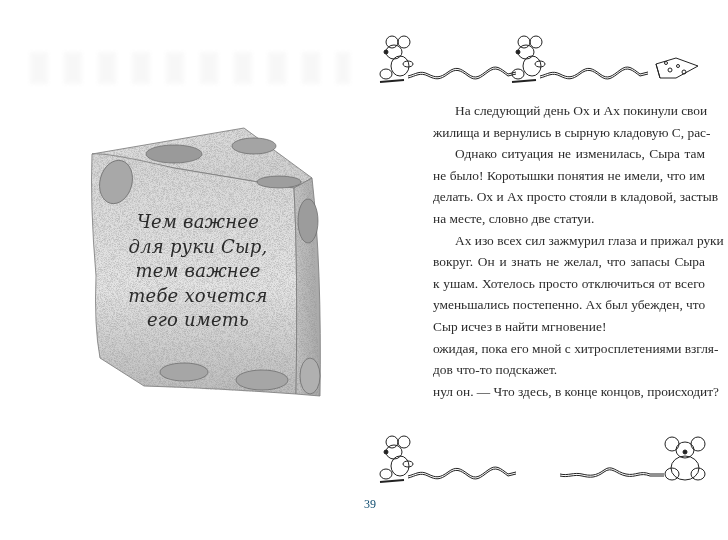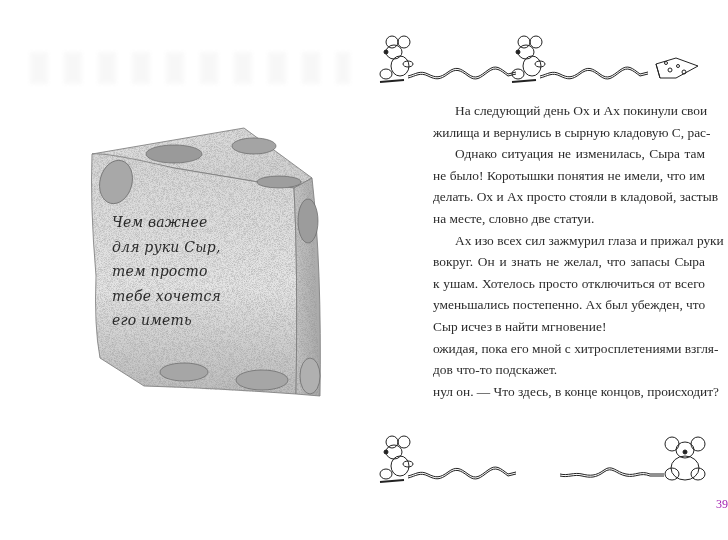--- a/index.html
+++ b/index.html
@@ -13,43 +13,44 @@
     position: absolute; left: 30px; top: 52px; width: 320px; height: 32px;
     opacity: 0.06;
     background: repeating-linear-gradient(90deg, #888 0 18px, transparent 18px 34px);
     filter: blur(2px);
   }
   .left-page { position: absolute; left: 0; top: 0; width: 364px; height: 540px; }
   .cheese { position: absolute; left: 84px; top: 126px; width: 290px; height: 290px; }
   .cheese svg { width: 100%; height: 100%; display: block; }
   .quote {
     position: absolute; left: 112px; top: 210px; width: 172px;
+    text-align: center;
     font-family: "DejaVu Serif", serif; font-style: italic;
-    font-size: 14px; line-height: 24.5px; color: #2a2a2a; letter-spacing: 0.2px;
+    font-size: 18px; line-height: 24.5px; color: #2a2a2a; letter-spacing: 0.2px;
   }
   .quote span { display: block; }
 
   .right-page { position: absolute; left: 364px; top: 0; width: 364px; height: 540px; }
   .ornament { position: absolute; left: 0; width: 364px; height: 60px; }
   .ornament svg { width: 100%; height: 100%; display: block; }
   .ornament-top { top: 30px; }
   .ornament-bottom { top: 430px; }
 
   .body-text {
     position: absolute; left: 29px; top: 100px; width: 272px;
     font-size: 13.4px; line-height: 21.6px; color: #2b2b2b;
     text-align: justify;
     margin-left: 40px;
   }
   .body-text p { margin: 0; text-indent: 22px; }
   .body-text .ln { display: block; text-align-last: justify; white-space: nowrap; }
   .body-text .ln.last { text-align-last: left; }
   .page-number {
     position: absolute; left: 0; width: 364px; top: 497px;
-    text-align: right; font-size: 12px; color: #a21caf;
+    text-align: left; font-size: 12px; color: #0c4a6e;
   }
 </style>
 </head>
 <body>
 
 <div class="ghost"></div>
 
 <div class="left-page">
   <div class="cheese">
     <svg viewBox="0 0 290 290" xmlns="http://www.w3.org/2000/svg">
@@ -88,21 +89,21 @@
       <ellipse cx="32" cy="56" rx="16" ry="22" transform="rotate(15 32 56)" fill="#a8a8a8" stroke="#666" stroke-width="0.7"></ellipse>
       <ellipse cx="224" cy="95" rx="10" ry="22" fill="#9c9c9c" stroke="#666" stroke-width="0.7"></ellipse>
       <ellipse cx="100" cy="246" rx="24" ry="9" fill="#a6a6a6" stroke="#666" stroke-width="0.7"></ellipse>
       <ellipse cx="178" cy="254" rx="26" ry="10" fill="#a6a6a6" stroke="#666" stroke-width="0.7"></ellipse>
       <ellipse cx="226" cy="250" rx="10" ry="18" fill="#b0b0b0" stroke="#666" stroke-width="0.7"></ellipse>
     </svg>
   </div>
   <div class="quote">
     <span>Чем важнее</span>
     <span>для руки Сыр,</span>
-    <span>тем просто</span>
+    <span>тем важнее</span>
     <span>тебе хочется</span>
     <span>его иметь</span>
   </div>
 </div>
 
 <div class="right-page">
   <div class="ornament ornament-top">
     <svg viewBox="0 0 364 60" xmlns="http://www.w3.org/2000/svg" fill="none" stroke="#222" stroke-width="1">
       <g>
         <circle cx="28" cy="12" r="6"></circle>

